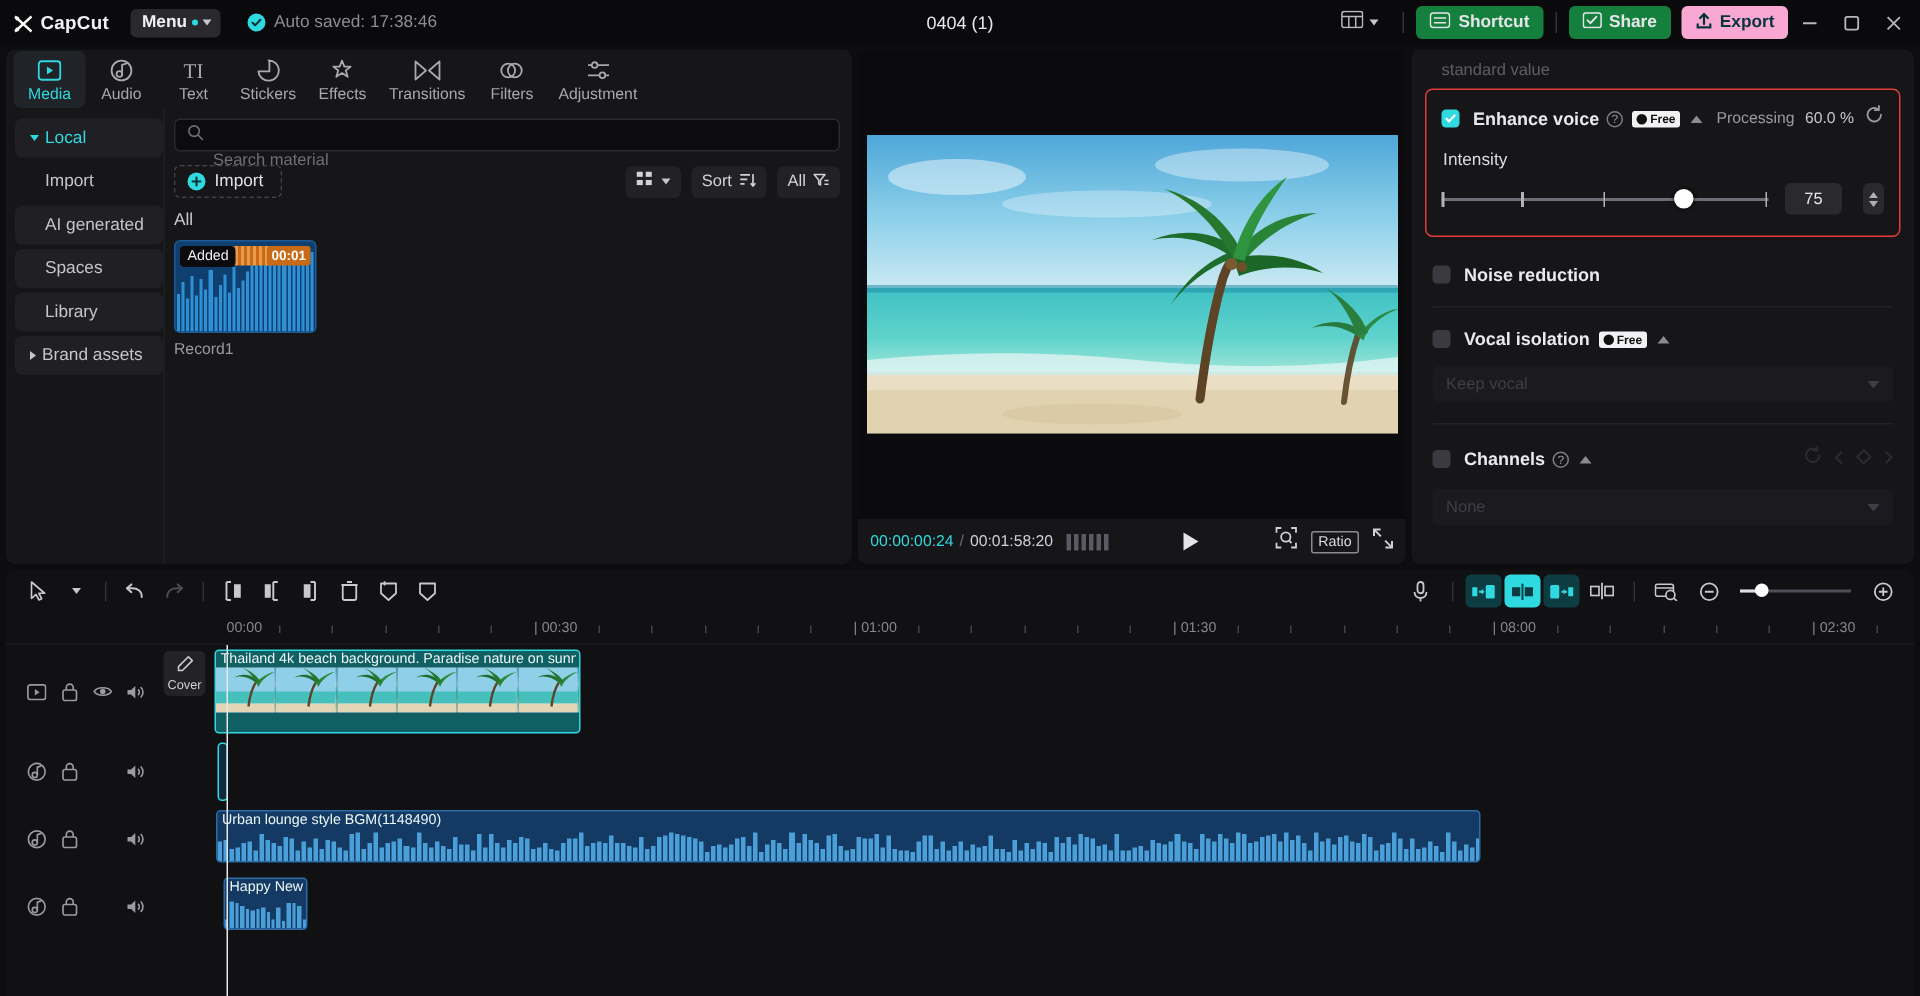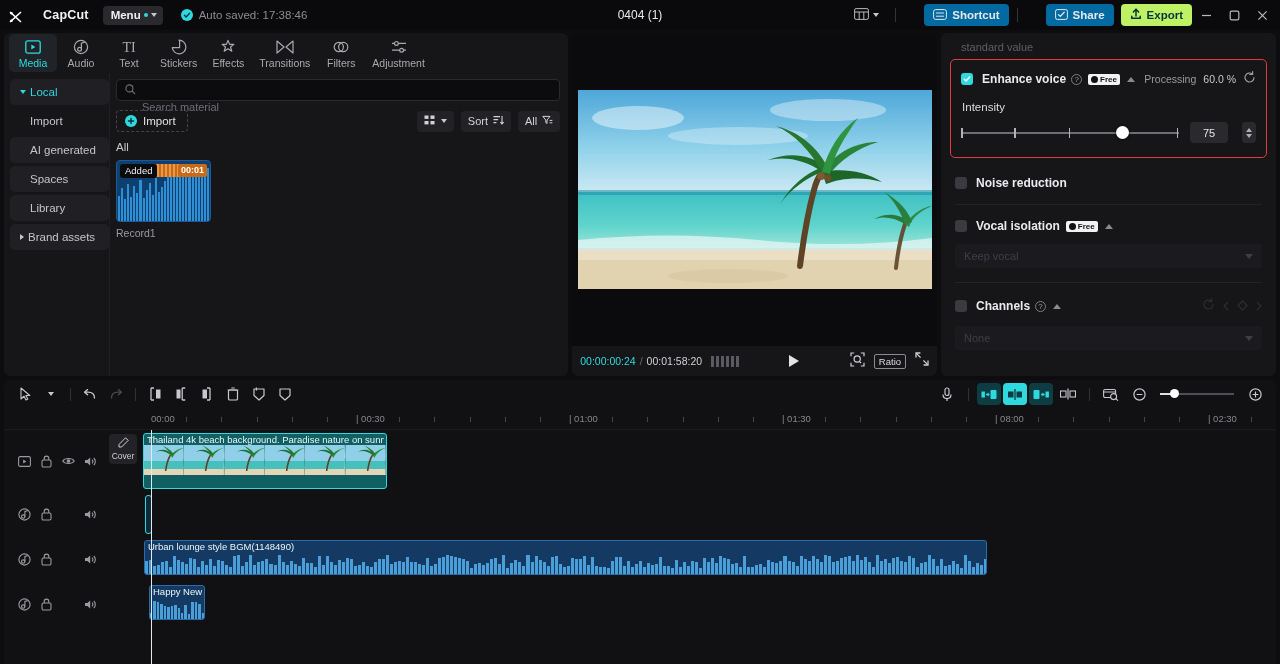--- a/index.html
+++ b/index.html
@@ -11,21 +11,21 @@
     overflow: hidden;
     -webkit-font-smoothing: antialiased;
   }
   .app { width: 1280px; height: 664px; position: relative; display: flex; flex-direction: column; }
 
   
   .titlebar {
     height: 30px; background: #0a0a0c; display: flex; align-items: center;
     flex: none; position: relative;
   }
-  .logo-wrap { display: flex; align-items: center; gap: 21px; padding-left: 9px; }
+  .logo-wrap { display: flex; align-items: center; gap: 5px; padding-left: 9px; }
   .logo-mark { width: 13px; height: 12px; position: relative; }
   .logo-text { font-size: 12.5px; font-weight: bold; color: #f2f2f4; letter-spacing: .2px; }
   .menu-btn {
     margin-left: 14px; height: 19px; padding: 0 6px 0 8px; background: #2a2a2e;
     border-radius: 4px; display: flex; align-items: center; gap: 3px;
     font-size: 11.5px; font-weight: bold; color: #f0f0f2; cursor: default;
   }
   .menu-dot { width: 4px; height: 4px; border-radius: 50%; background: #2fd9e0; }
   .caret-d { width: 0; height: 0; border-left: 3.5px solid transparent; border-right: 3.5px solid transparent; border-top: 4px solid #c8c8cc; }
   .autosave { margin-left: 18px; display: flex; align-items: center; gap: 6px; font-size: 11.5px; color: #8c8c93; }
@@ -35,25 +35,25 @@
   }
   .check-circle svg { display: block; }
   .proj-title {
     position: absolute; left: 0; right: 0; text-align: center;
     font-size: 12px; color: #e8e8ec; pointer-events: none;
   }
   .tb-right { margin-left: auto; display: flex; align-items: center; padding-right: 4px; gap: 0; }
   .layout-btn { display: flex; align-items: center; gap: 4px; padding: 0 8px; height: 24px; }
   .vsep { width: 1px; height: 14px; background: #333338; margin: 0 8px; }
   .pill {
-    height: 22px; padding: 0 9px; border-radius: 4px; background: #0369a1;
+    height: 22px; padding: 0 9px; border-radius: 4px; background: #15803d;
     display: flex; align-items: center; gap: 5px; font-size: 11.5px;
-    font-weight: bold; color: #e6e6ea; cursor: default; margin-left: 20px;
-  }
-  .pill.export { background: #bef264; color: #06343a; margin-left: 7px; }
+    font-weight: bold; color: #e6e6ea; cursor: default;
+  }
+  .pill.export { background: #f9a8d4; color: #06343a; margin-left: 7px; }
   .wbtn { width: 28px; height: 26px; display: flex; align-items: center; justify-content: center; color: #b8b8be; }
 
   
   .mainrow { flex: none; height: 346px; display: flex; padding: 3px 4px 0 4px; gap: 4px; }
 
   
   .leftpanel { width: 566px; background: #161619; border-radius: 6px; display: flex; flex-direction: column; overflow: hidden; }
   .tabbar { height: 40px; display: flex; align-items: center; padding: 0 5px; gap: 0; flex: none; }
   .tabitem {
     min-width: 48px; padding: 2px 7px 1px 7px; height: 38px; display: flex; flex-direction: column;

